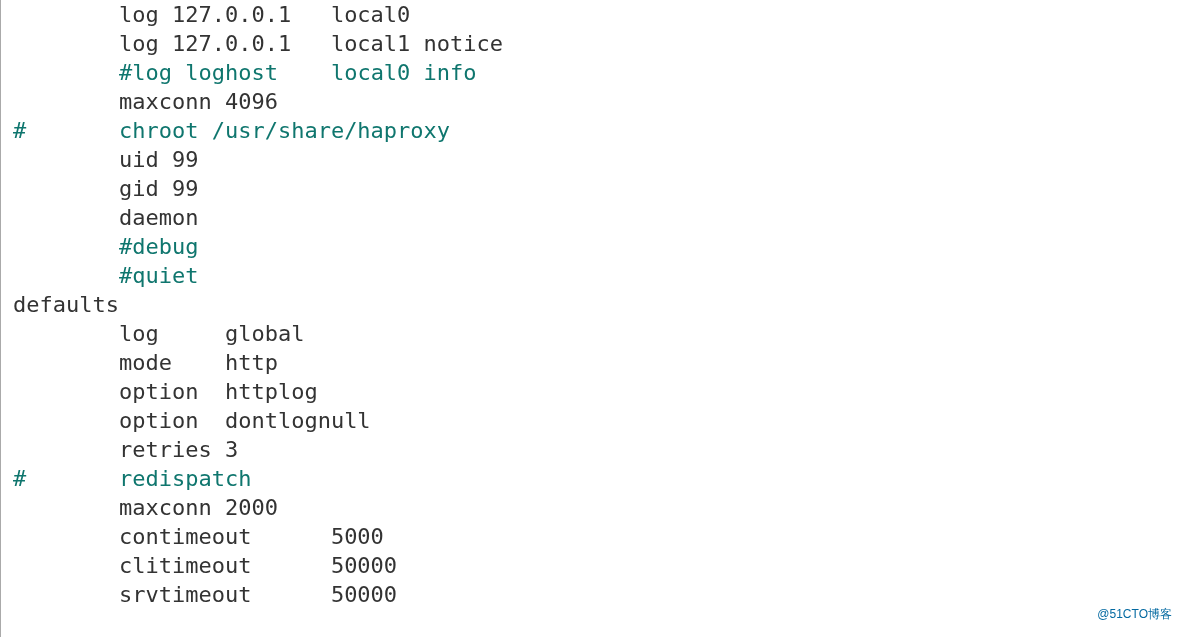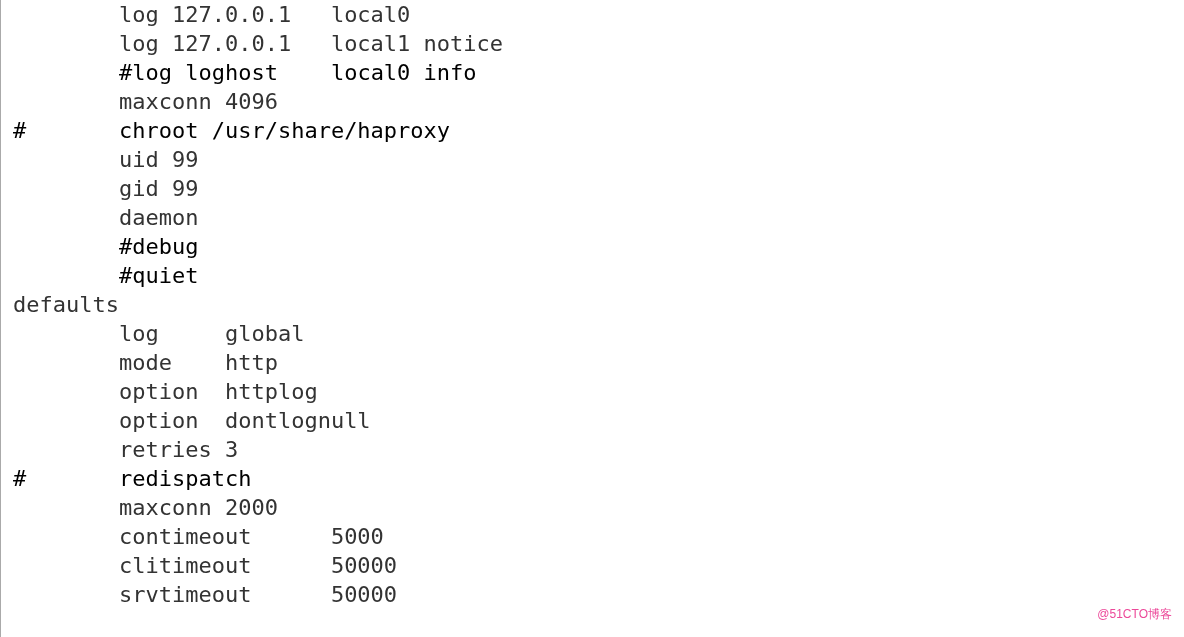--- a/index.html
+++ b/index.html
@@ -22,28 +22,28 @@
       width: 1px;
       height: 100%;
       background: #aaa;
     }
     .code {
       white-space: pre;
       padding: 0;
       margin: 0;
     }
     .comment {
-      color: #000000;
+      color: #0f766e;
     }
     .watermark {
       position: absolute;
       right: 12px;
       bottom: 8px;
       font-size: 12px;
-      color: #ec4899;
+      color: #0369a1;
       font-family: sans-serif;
     }
     .line {
       display: block;
       margin-left: 13px;
     }
   </style>
 </head>
 <body>
 

